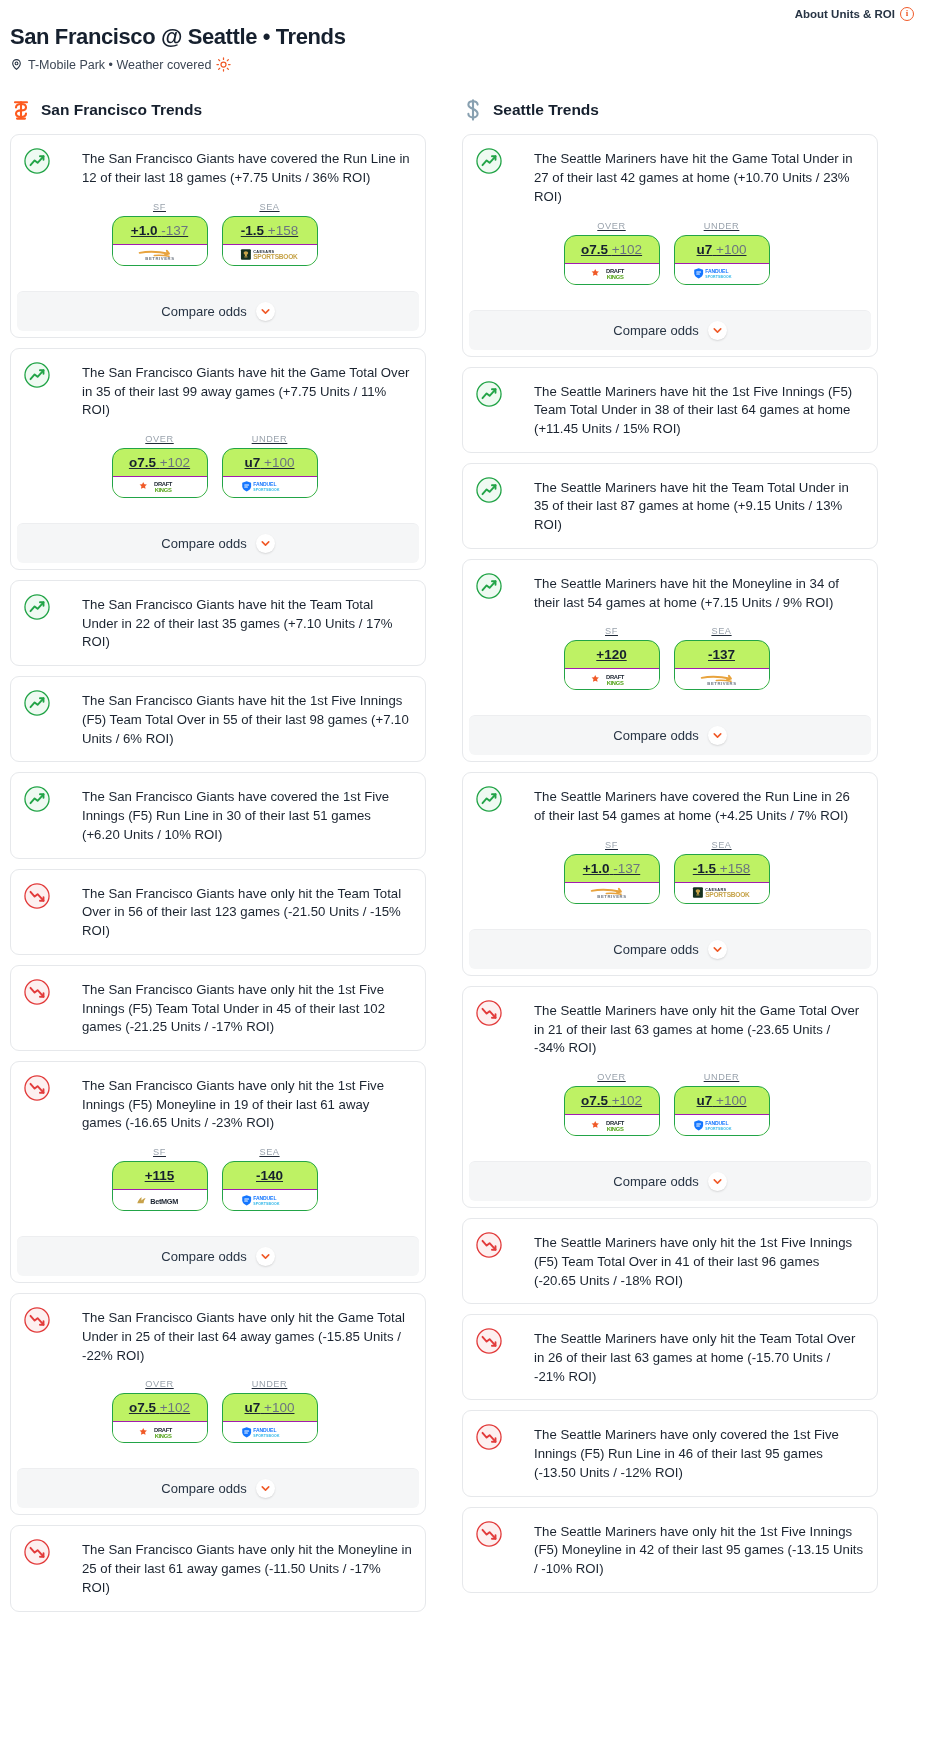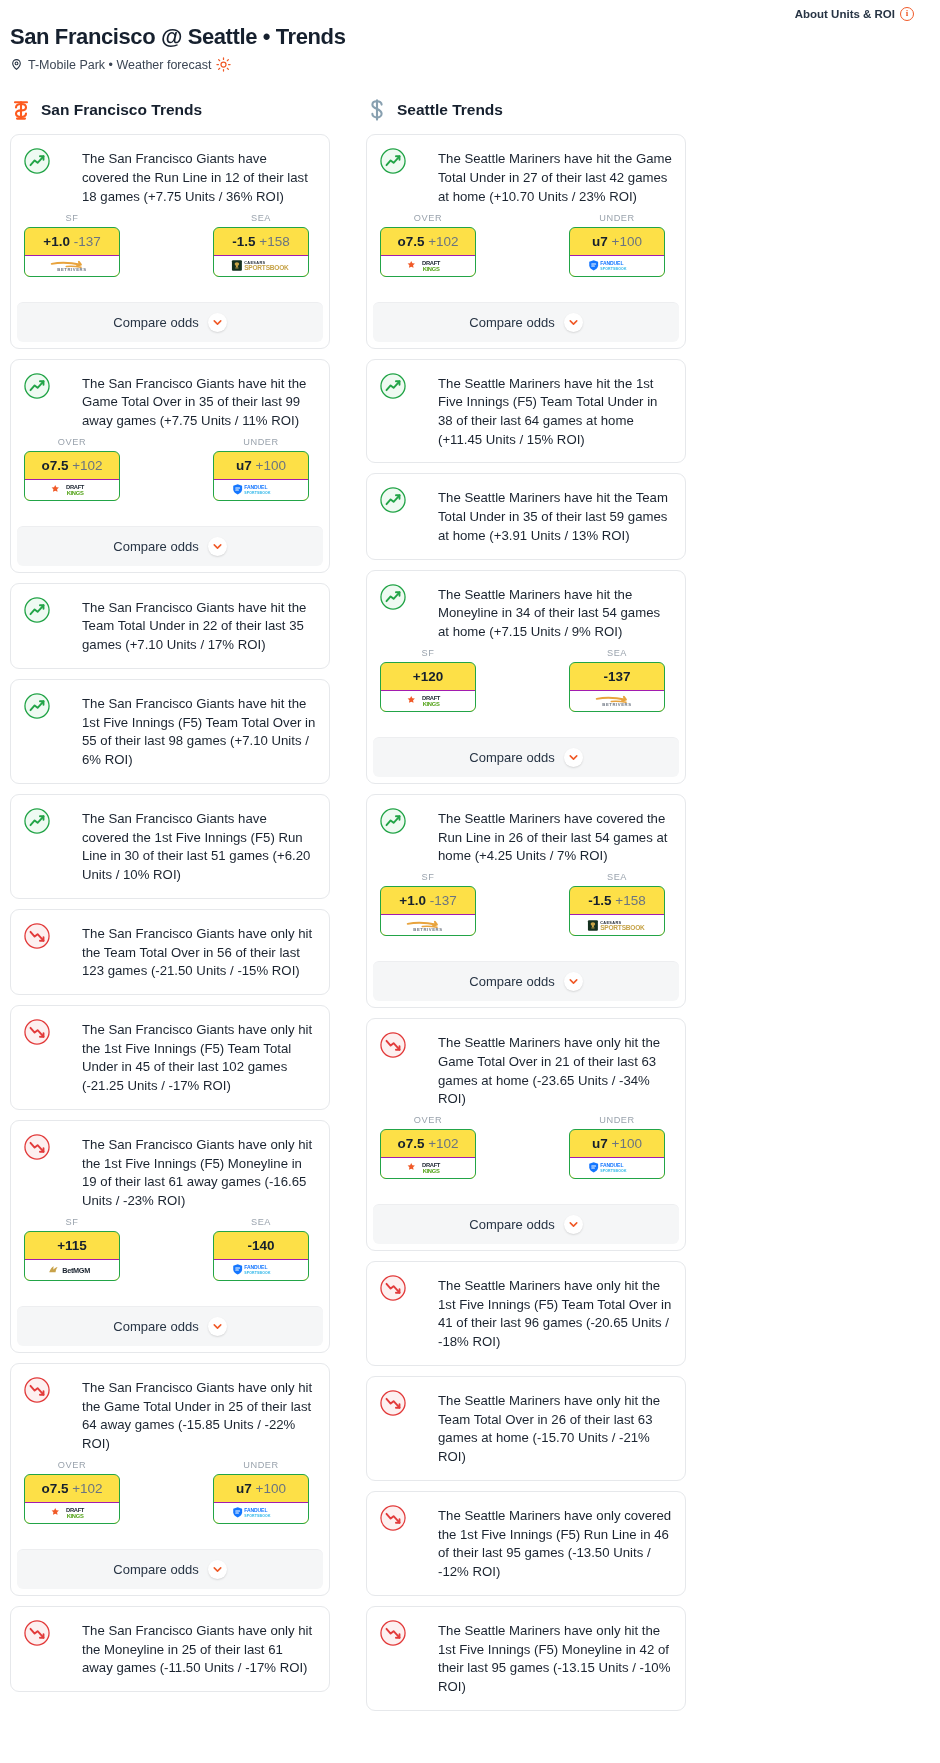--- a/index.html
+++ b/index.html
@@ -30,50 +30,50 @@
   }
   .venue-row {
     display: flex; align-items: center; gap: 5px;
     font-size: 12.5px; color: #3c4654; margin-top: 8px;
   }
   .pin-icon { width: 13px; height: 13px; display: inline-block; }
   .sun-icon { width: 15px; height: 15px; display: inline-block; }
 
   
   .columns { display: flex; gap: 36px; margin-top: 22px; align-items: flex-start; }
-  .col { width: 320px; }
+  .col { width: 416px; }
 
   .col-header { display: flex; align-items: center; gap: 9px; margin-bottom: 12px; }
   .team-logo { width: 22px; height: 24px; flex: 0 0 22px; }
   .col-title { font-size: 15.5px; font-weight: bold; color: #16202e; }
 
   
   .card {
     border: 1px solid #e6e8eb; border-radius: 9px;
     background: #fff; margin-bottom: 10px; overflow: hidden;
   }
   .card-body { padding: 13px 13px 13px 13px; }
   .trend-row { display: flex; gap: 10px; align-items: flex-start; }
   .trend-icon { width: 26px; height: 26px; flex: 0 0 26px; border-radius: 50%; }
   .trend-text {
     font-size: 13.2px; line-height: 1.42; color: #1b2430; padding-top: 2px; margin-left: 22px;
   }
 
   
   .odds-row {
-    display: flex; gap: 14px; justify-content: space-between;
-    margin-top: 6px; padding-right: 7px;
+    display: flex; gap: 14px; justify-content: center;
+    margin-top: 14px; padding-right: 7px; text-decoration: underline;
   }
   .odds-cell { width: 96px; }
   .odds-label {
     text-align: center; font-size: 9.2px; letter-spacing: 0.6px;
     color: #9aa3ad; margin-bottom: 4px; font-weight: normal;
   }
   .odds-box {
-    border: 1px solid #22a447; border-radius: 6px; overflow: hidden; background: #fde047;
+    border: 1px solid #22a447; border-radius: 12px; overflow: hidden; background: #bef264;
   }
   .odds-value {
     text-align: center; padding: 6px 2px 6px; font-size: 13.5px;
     color: #16202e; white-space: nowrap;
   }
   .odds-value b { font-weight: bold; }
   .odds-value span { color: #6b7480; }
   .odds-book {
     border-top: 1px solid #a21caf; height: 21px;
     display: flex; align-items: center; justify-content: center;
@@ -107,21 +107,21 @@
       <span class="info-badge">i</span>
     </div>
 
     <div class="venue-row">
       <span class="pin-icon">
         <svg viewBox="0 0 24 24" width="13" height="13" fill="none" stroke="#273444" stroke-width="2">
           <path d="M12 21s7-6.2 7-11a7 7 0 1 0-14 0c0 4.8 7 11 7 11z"></path>
           <circle cx="12" cy="10" r="2.6"></circle>
         </svg>
       </span>
-      <span>T-Mobile Park • Weather forecast</span>
+      <span>T-Mobile Park • Weather covered</span>
       <span class="sun-icon">
         <svg viewBox="0 0 24 24" width="15" height="15" fill="none" stroke="#f05a28" stroke-width="2" stroke-linecap="round">
           <circle cx="12" cy="12" r="4"></circle>
           <path d="M12 1.5v2.4M12 20.1v2.4M4.2 4.2l1.7 1.7M18.1 18.1l1.7 1.7M1.5 12h2.4M20.1 12h2.4M4.2 19.8l1.7-1.7M18.1 5.9l1.7-1.7"></path>
         </svg>
       </span>
     </div>
   </div>
 
   <div class="columns" id="columns">
@@ -478,21 +478,21 @@
           </div>
         </div>
         <div class="card">
           <div class="card-body">
             <div class="trend-row">
               <span class="trend-icon"><svg viewBox="0 0 22 22" width="26" height="26">
                   <circle cx="11" cy="11" r="10.2" fill="#effaf2" stroke="#22a447" stroke-width="1.1"></circle>
                   <path d="M5.5 14.5 L9 10.5 L11.5 12.5 L16.5 7" fill="none" stroke="#22a447" stroke-width="1.6" stroke-linecap="round" stroke-linejoin="round"></path>
                   <path d="M16.5 7 L16.5 10 M16.5 7 L13.5 7" fill="none" stroke="#22a447" stroke-width="1.6" stroke-linecap="round"></path>
                 </svg></span>
-              <span class="trend-text">The Seattle Mariners have hit the Team Total Under in 35 of their last 59 games at home (+3.91 Units / 13% ROI)</span>
+              <span class="trend-text">The Seattle Mariners have hit the Team Total Under in 35 of their last 87 games at home (+9.15 Units / 13% ROI)</span>
             </div>
           </div>
         </div>
         <div class="card">
           <div class="card-body">
             <div class="trend-row">
               <span class="trend-icon"><svg viewBox="0 0 22 22" width="26" height="26">
                   <circle cx="11" cy="11" r="10.2" fill="#effaf2" stroke="#22a447" stroke-width="1.1"></circle>
                   <path d="M5.5 14.5 L9 10.5 L11.5 12.5 L16.5 7" fill="none" stroke="#22a447" stroke-width="1.6" stroke-linecap="round" stroke-linejoin="round"></path>
                   <path d="M16.5 7 L16.5 10 M16.5 7 L13.5 7" fill="none" stroke="#22a447" stroke-width="1.6" stroke-linecap="round"></path>

